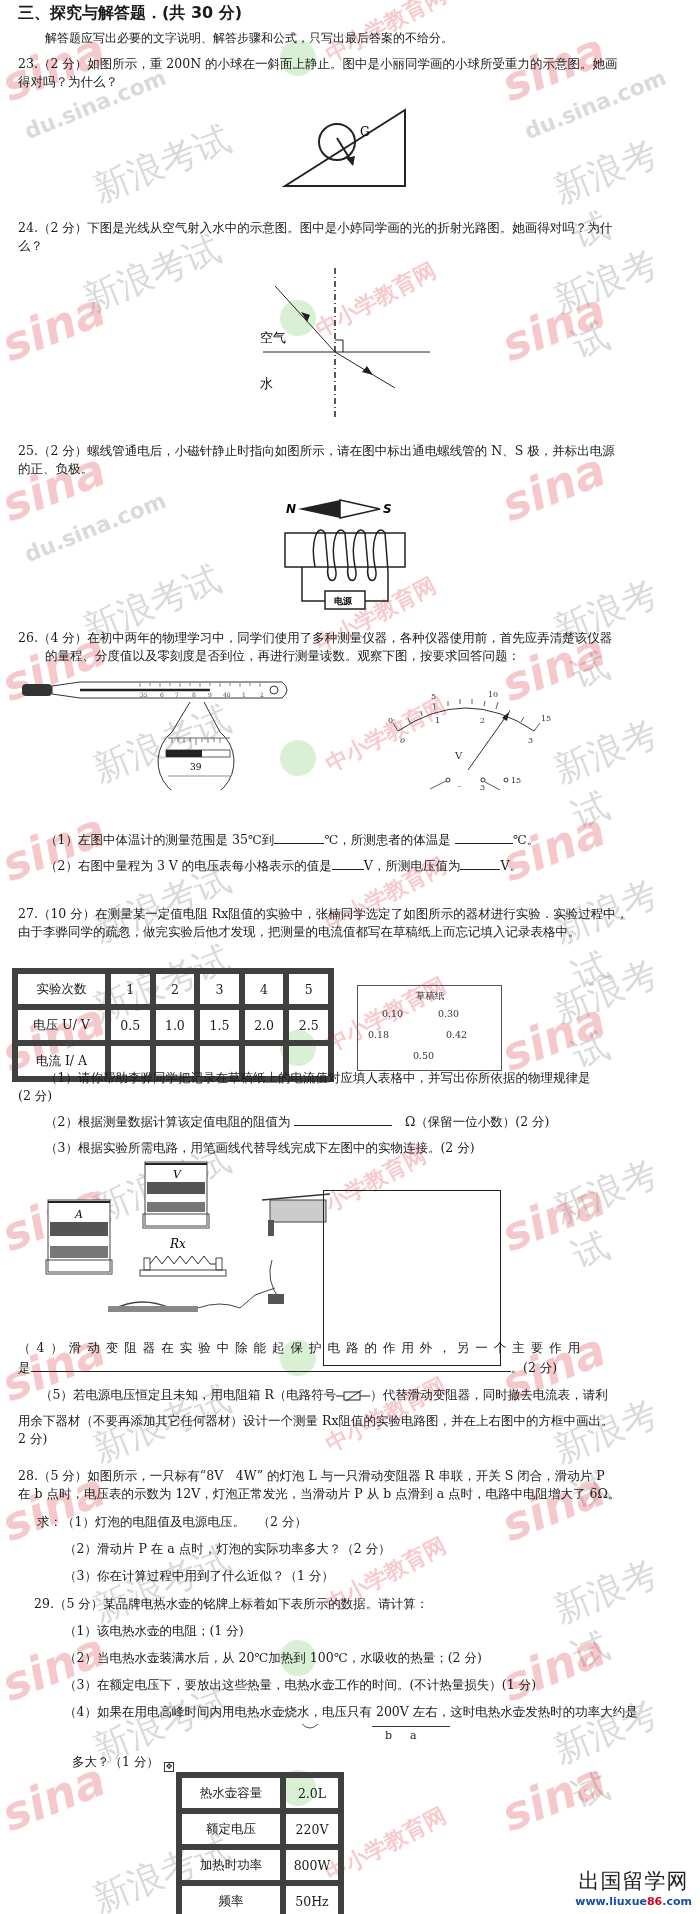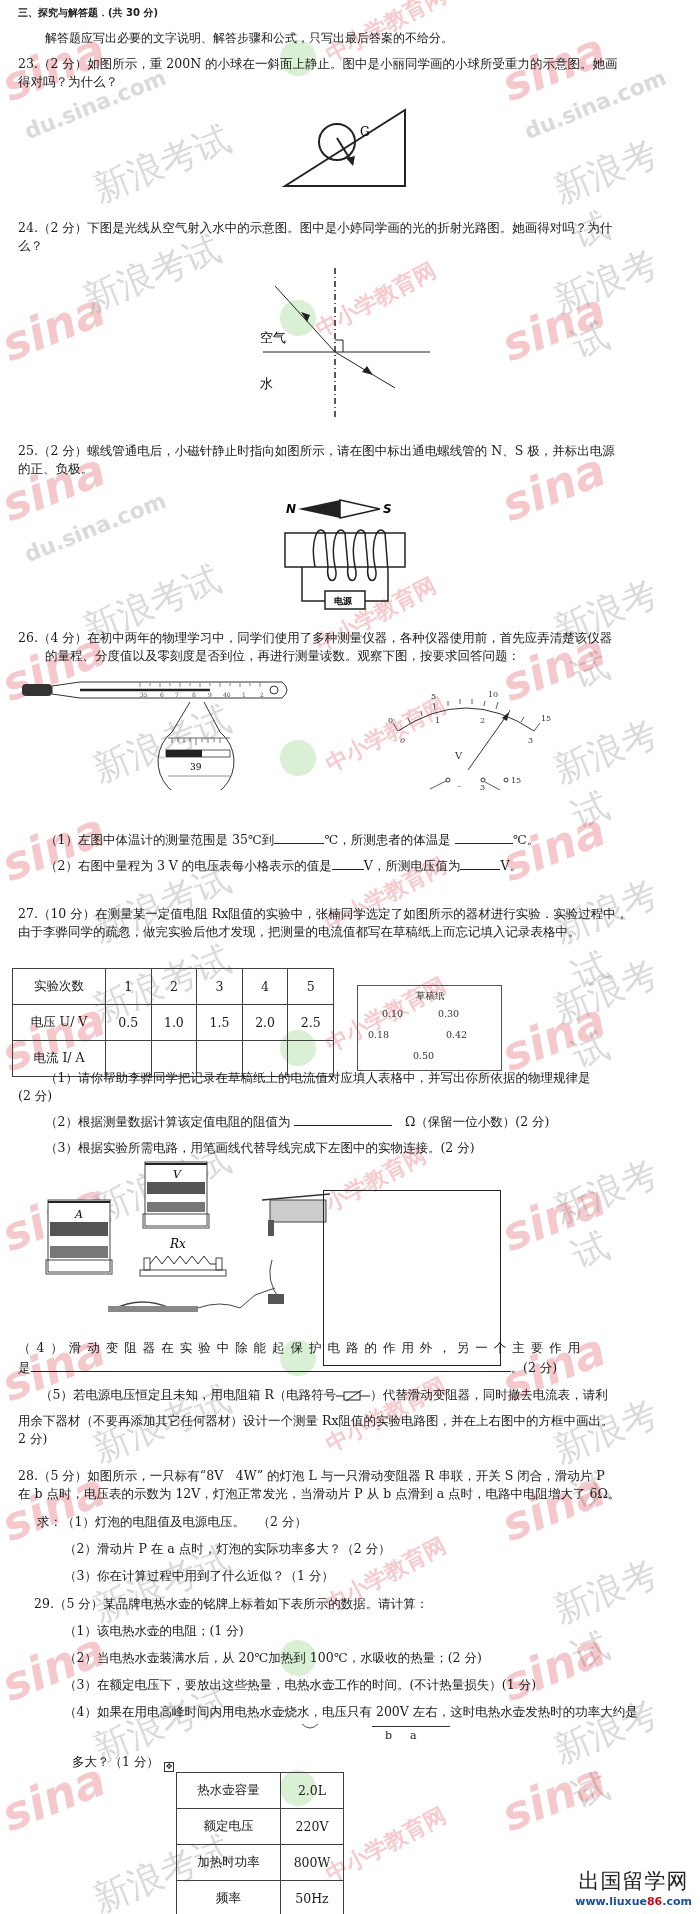--- a/index.html
+++ b/index.html
@@ -9,21 +9,21 @@
   .line { position: absolute; white-space: nowrap; line-height: 16px; }
   .bold { font-weight: bold; font-family: "DejaVu Sans", sans-serif; }
   .blank { display: inline-block; border-bottom: 1px solid #222; height: 12px; vertical-align: baseline; }
   .wm { position: absolute; pointer-events: none; font-family: "DejaVu Sans", sans-serif; }
   .wm-sina { color: rgba(220,60,70,0.28); font-weight: bold; font-style: italic; font-size: 46px; transform: rotate(-22deg); }
   .wm-cn { color: rgba(150,150,150,0.35); font-size: 36px; transform: rotate(-22deg); }
   .wm-url { color: rgba(150,150,150,0.35); font-size: 22px; font-weight: bold; transform: rotate(-22deg); }
   .wm-edu { color: rgba(230,80,90,0.3); font-size: 22px; font-weight: bold; transform: rotate(-28deg); }
   .wm-circle { width: 36px; height: 36px; border-radius: 50%; background: rgba(120,200,100,0.28); }
   table.grid { border-collapse: collapse; position: absolute; }
-  table.grid td { border: 1px solid #404040; text-align: center; font-size: 12.5px; }
+  table.grid td { border: 6px solid #404040; text-align: center; font-size: 12.5px; }
   .footer-logo { position: absolute; right: 8px; bottom: 6px; text-align: center; font-family: "DejaVu Sans", sans-serif; }
 </style>
 </head>
 <body>
 
 <div>
   <div class="wm wm-sina" style="left:0px;top:40px;">sina</div>
   <div class="wm wm-url" style="left:20px;top:92px;">du.sina.com</div>
   <div class="wm wm-sina" style="left:500px;top:40px;">sina</div>
   <div class="wm wm-url" style="left:520px;top:92px;">du.sina.com</div>
@@ -91,21 +91,21 @@
   <div class="wm wm-cn" style="left:560px;top:1700px;">新浪考试</div>
   <div class="wm wm-circle" style="left:280px;top:1640px;"></div>
 
   <div class="wm wm-sina" style="left:0px;top:1770px;">sina</div>
   <div class="wm wm-cn" style="left:90px;top:1850px;">新浪考试</div>
   <div class="wm wm-sina" style="left:500px;top:1770px;">sina</div>
   <div class="wm wm-circle" style="left:280px;top:1770px;"></div>
   <div class="wm wm-edu" style="left:320px;top:1830px;">中小学教育网</div>
 </div>
 
-<div class="line bold" style="left:18px;top:5px;font-size:10px;">三、探究与解答题．(共 30 分)</div>
+<div class="line bold" style="left:18px;top:5px;font-size:16px;">三、探究与解答题．(共 30 分)</div>
 <div class="line" style="left:45px;top:30px;font-size:12px;">解答题应写出必要的文字说明、解答步骤和公式，只写出最后答案的不给分。</div>
 
 <div>
   <div class="line" style="left:18px;top:56px;">23.（2 分）如图所示，重 200N 的小球在一斜面上静止。图中是小丽同学画的小球所受重力的示意图。她画</div>
   <div class="line" style="left:18px;top:74px;">得对吗？为什么？</div>
   <svg class="abs" style="left:280px;top:100px;" width="140" height="90">
     <polygon points="5,86 125,10 125,86" fill="none" stroke="#222" stroke-width="2"></polygon>
     <circle cx="57" cy="42" r="18" fill="none" stroke="#222" stroke-width="2"></circle>
     <line x1="57" y1="38" x2="73" y2="64" stroke="#222" stroke-width="2"></line>
     <polygon points="73,66 66,58 75,56" fill="#222"></polygon>

